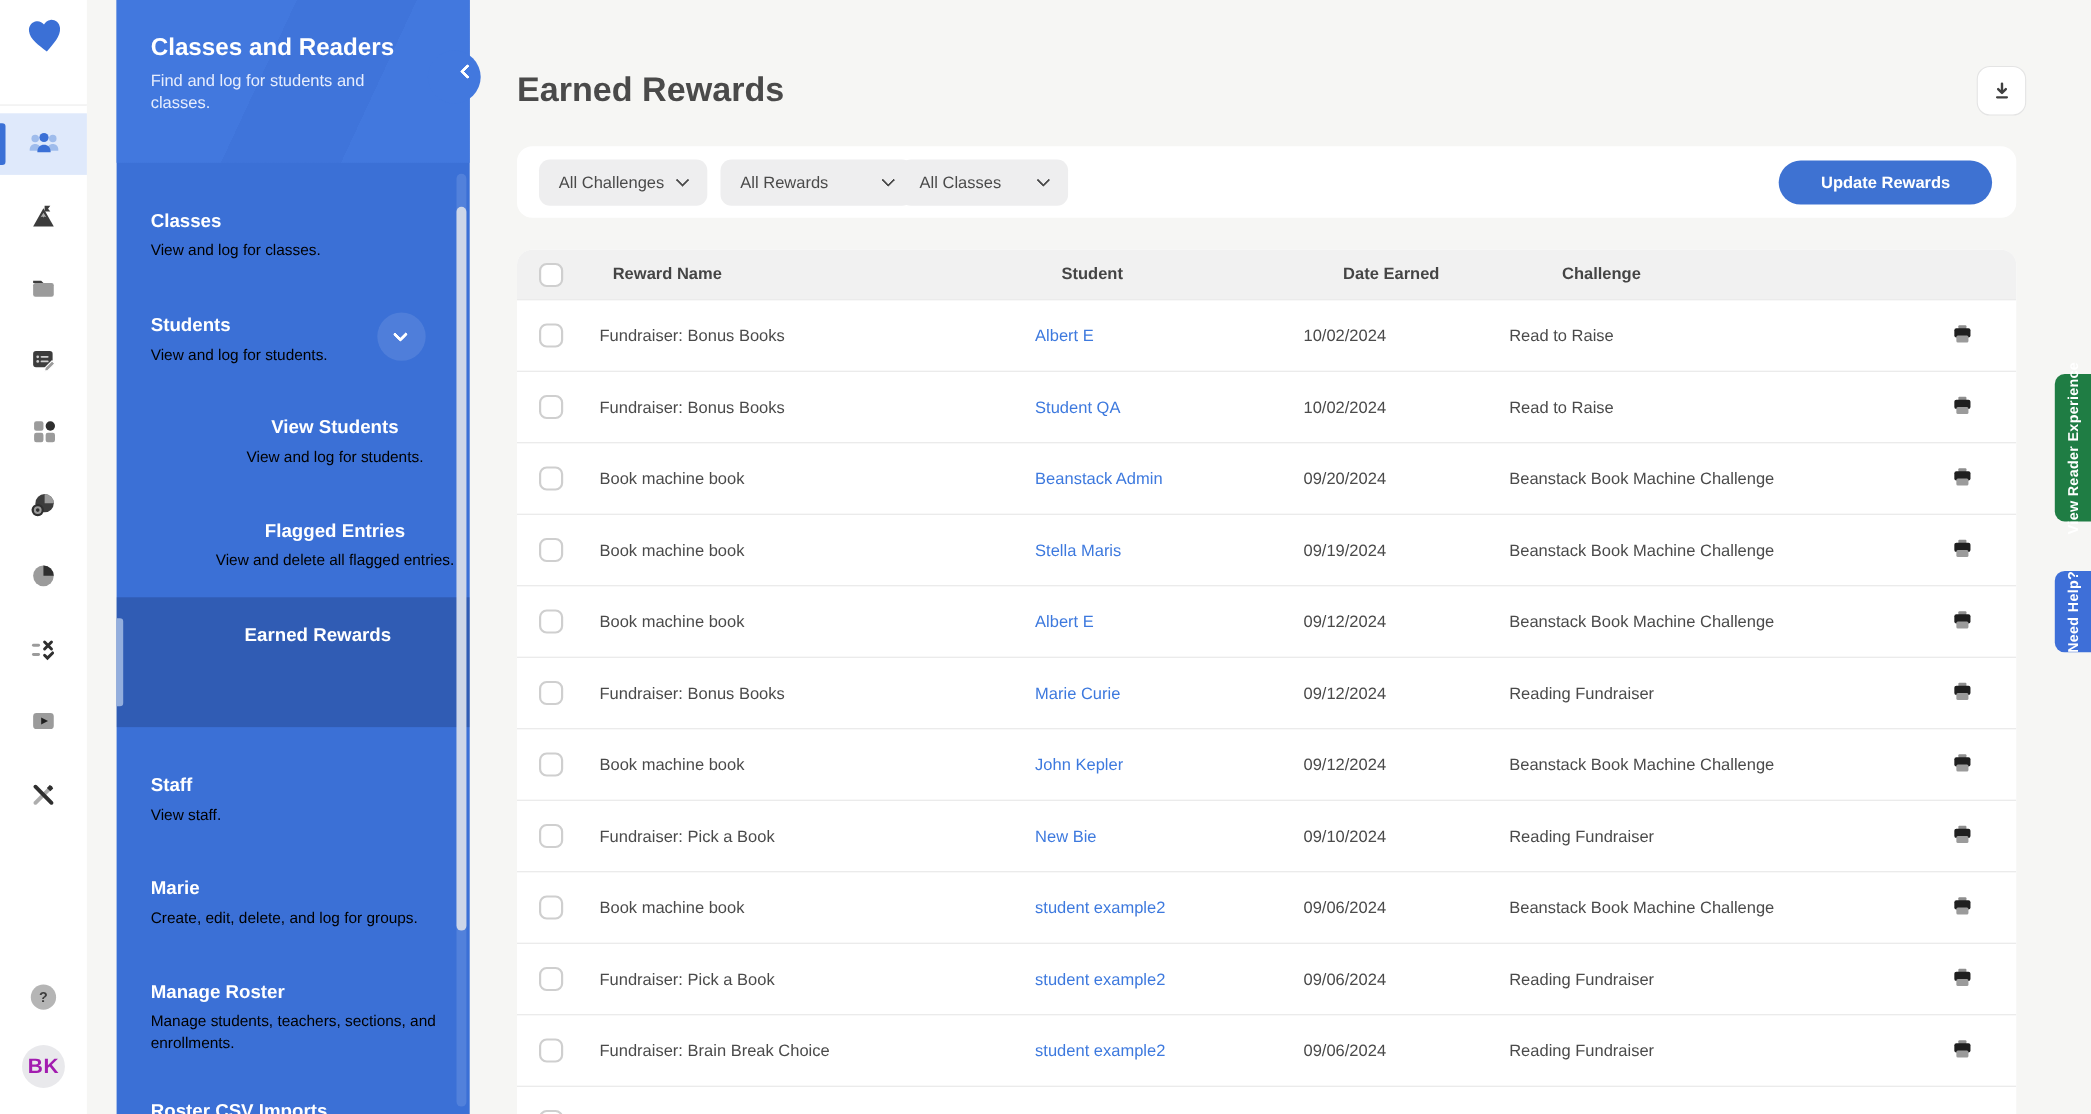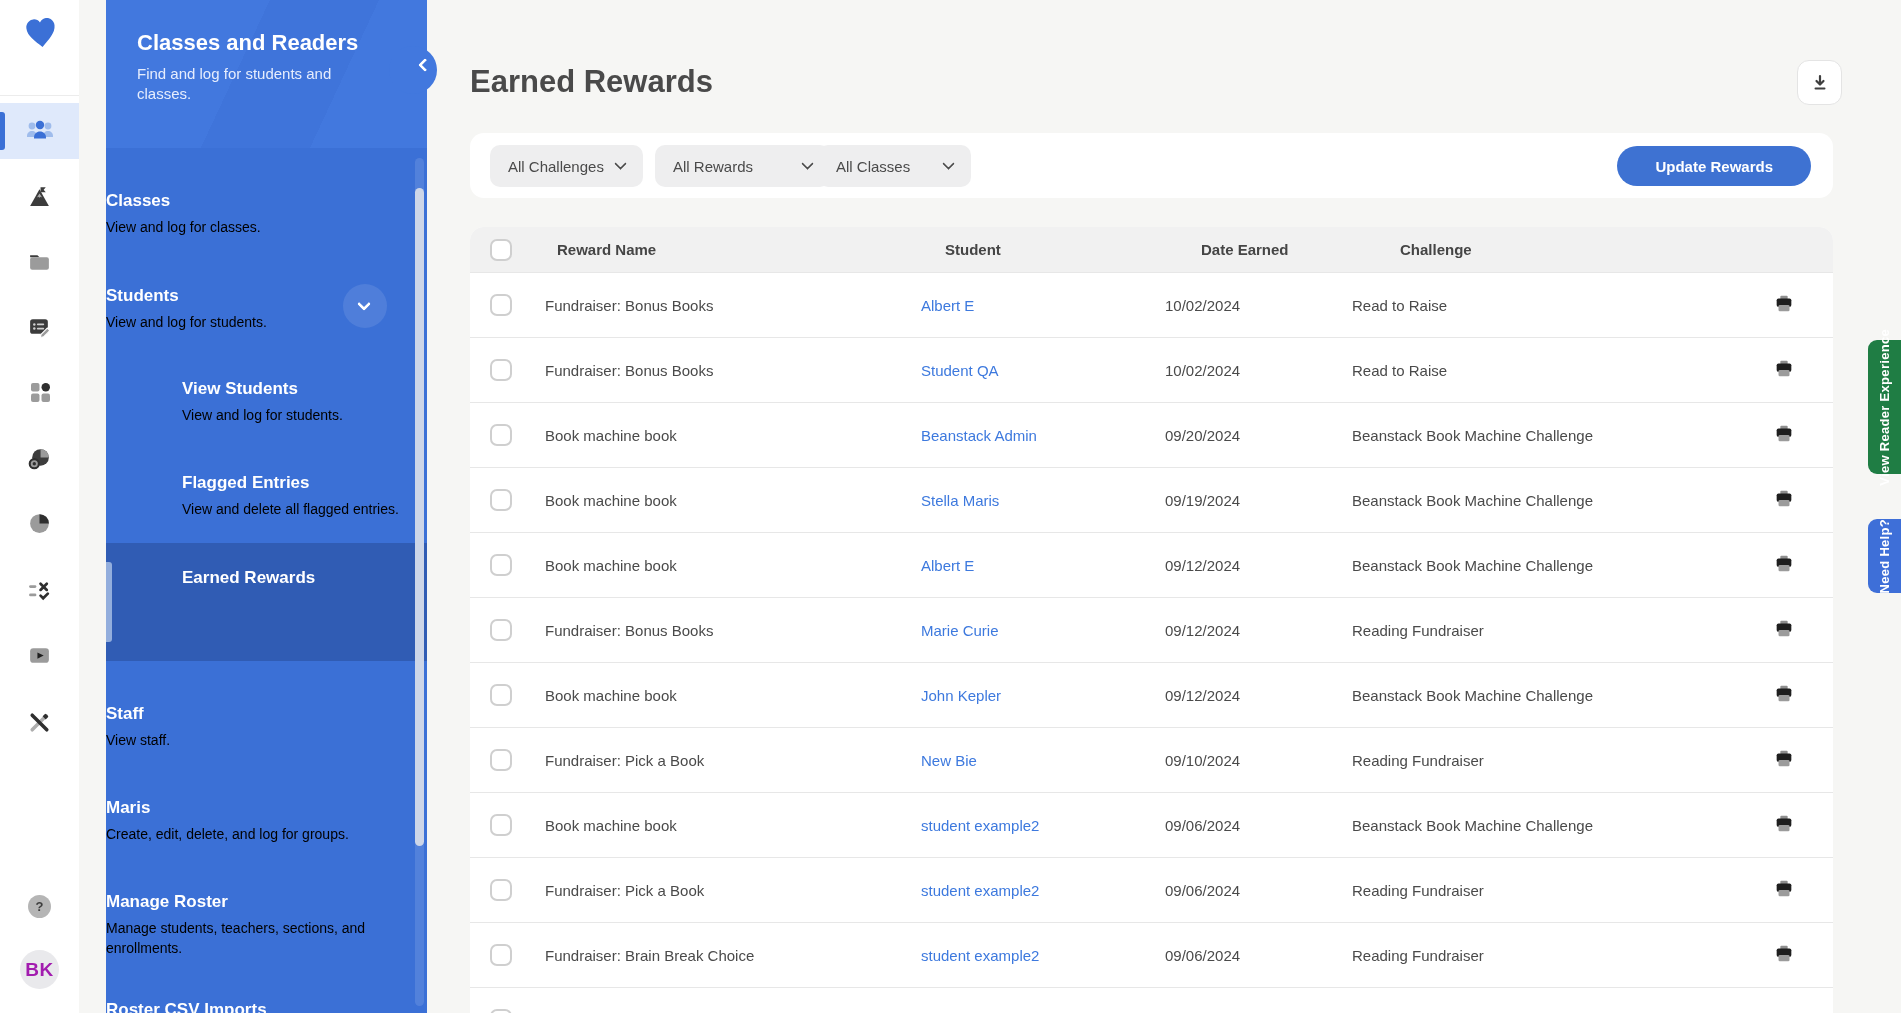--- a/index.html
+++ b/index.html
@@ -23,21 +23,21 @@
   .sb-header { position:absolute; left:0; top:0; width:321px; height:148px;
     background:linear-gradient(115deg,#4278de 0%, #4278de 42%, #3f74da 42%, #3f74da 70%, #4278de 70%);
     }
   .sb-title { position:absolute; left:31px; top:30px; font-size:22px; font-weight:bold; }
   .sb-subtitle { position:absolute; left:31px; top:64px; width:235px; font-size:15px; line-height:20px; color:#e6edfd; }
   .collapse-bump { position:absolute; left:283px; top:46px; width:48px; height:48px; border-radius:50%; background:#4278de; cursor:pointer; }
   .collapse-chevron { position:absolute; right:7px; top:14px; width:10px; height:10px; border-left:3px solid #fff; border-bottom:3px solid #fff; transform:rotate(45deg); border-radius:2px; }
   .sb-item { position:absolute; left:0; width:321px; cursor:pointer; }
   .sb-item-title { font-size:17px; font-weight:bold; color:#fff; }
   .sb-item-desc { margin-top:6px; font-size:14px; line-height:20px; color:#000000; }
-  .pad-l1 { } .pad-l2 { padding-left:76px; }
+  .pad-l1 { padding-left:31px; } .pad-l2 { padding-left:76px;text-align:center; }
   .sb-active-block { position:absolute; left:0; top:543px; width:321px; height:118px; background:rgba(10,25,60,.22); }
   .sb-active-bar { position:absolute; left:0; top:562px; width:6px; height:80px; background:#93aedd; border-radius:0 3px 3px 0; }
   .students-chevron-btn { position:absolute; left:237px; top:284px; width:44px; height:44px; border-radius:50%; background:rgba(255,255,255,.10); cursor:pointer; }
   .students-chevron-btn .chev { position:absolute; left:16px; top:15px; width:10px; height:10px; border-right:3px solid #fff; border-bottom:3px solid #fff; transform:rotate(45deg); border-radius:2px; }
   .sb-scrollbar { position:absolute; right:3px; top:158px; width:9px; height:848px; background:rgba(255,255,255,.12); border-radius:5px; }
   .sb-scroll-thumb { position:absolute; right:3px; top:188px; width:9px; height:658px; background:#cdd6e8; border-radius:5px; cursor:pointer; }
 
   
   .main { position:absolute; left:400px; top:0; width:1501px; height:100%; }
   .page-title { position:absolute; left:70px; top:64px; font-size:31px; font-weight:bold; color:#4a4a4a; }
@@ -47,21 +47,21 @@
   .pill { position:absolute; top:12px; height:42px; background:#eeeeef; border-radius:10px; display:flex; align-items:center; justify-content:space-between; padding:0 18px; font-size:15px; color:#4a4a4a; cursor:pointer; }
   .pill .chev { width:9px; height:9px; border-right:2.5px solid #4a4a4a; border-bottom:2.5px solid #4a4a4a; transform:rotate(45deg) translate(-2px,-2px); border-radius:1px; }
   .pill1 { left:20px; width:153px; } .pill2 { left:185px; width:175px; } .pill3 { left:348px; width:153px; }
   .update-btn { position:absolute; right:22px; top:13px; height:40px; padding:0 38px; background:#3e72d2; color:#fff; font-weight:bold; font-size:15px; border:none; border-radius:20px; display:flex; align-items:center; cursor:pointer; font-family:inherit; }
 
   .table-card { position:absolute; left:70px; top:227px; width:1363px; height:800px; background:#fff; border-radius:14px 14px 0 0; overflow:hidden; }
   .t-header { display:flex; align-items:center; height:45px; background:#f1f1f1; font-weight:bold; font-size:15px; color:#454545;gap:12px; }
   .t-row { display:flex; align-items:center; height:65px; border-top:1px solid #e7e7e7; background:#fff; font-size:15px; }
   .col-check { width:75px; padding-left:20px; flex:none; display:flex; align-items:center; }
   .col-reward { width:376px; flex:none; }
-  .col-student { width:244px; flex:none; }
+  .col-student { width:244px; flex:none;margin-left:20px; }
   .col-date { width:187px; flex:none; }
   .col-challenge { flex:1; }
   .col-print { width:60px; flex:none; display:flex; justify-content:flex-start; }
   .checkbox { width:22px; height:22px; border:2px solid #cfcfcf; border-radius:7px; background:#fff; cursor:pointer; }
   .student-link { color:#3d79de; cursor:pointer; text-decoration:none; }
   .print-btn { background:none; border:none; cursor:pointer; padding:0; }
 
   
   .side-tab { position:absolute; right:0; width:33px; display:flex; align-items:center; justify-content:center; border-radius:9px 0 0 9px; cursor:pointer; z-index:6; }
   .side-tab span { writing-mode:vertical-rl; transform:rotate(180deg); color:#fff; font-size:13px; font-weight:bold; letter-spacing:.3px; white-space:nowrap; }
@@ -216,21 +216,21 @@
     <div class="sb-item pad-l2" style="top:568px; width:290px">
       <div class="sb-item-title">Earned Rewards</div>
     </div>
 
     <div class="sb-item pad-l1" style="top:704px">
       <div class="sb-item-title">Staff</div>
       <div class="sb-item-desc">View staff.</div>
     </div>
 
     <div class="sb-item pad-l1" style="top:798px">
-      <div class="sb-item-title">Maris</div>
+      <div class="sb-item-title">Marie</div>
       <div class="sb-item-desc">Create, edit, delete, and log for groups.</div>
     </div>
 
     <div class="sb-item pad-l1" style="top:892px">
       <div class="sb-item-title">Manage Roster</div>
       <div class="sb-item-desc" style="max-width:262px">Manage students, teachers, sections, and enrollments.</div>
     </div>
 
     <div class="sb-item pad-l1" style="top:1000px">
       <div class="sb-item-title">Roster CSV Imports</div>

